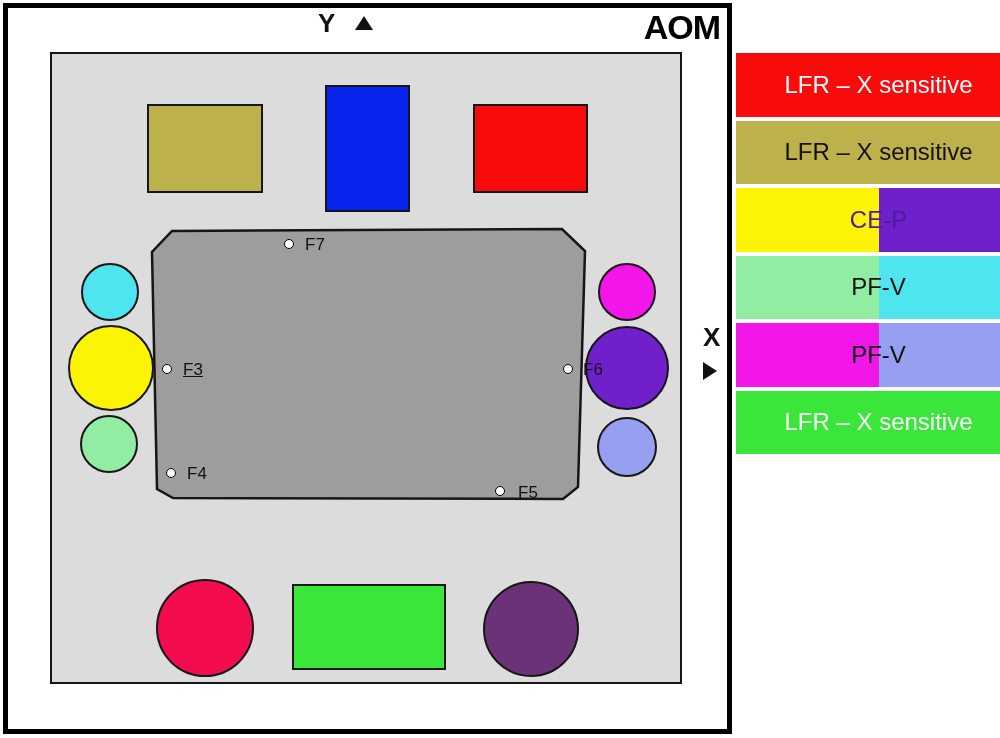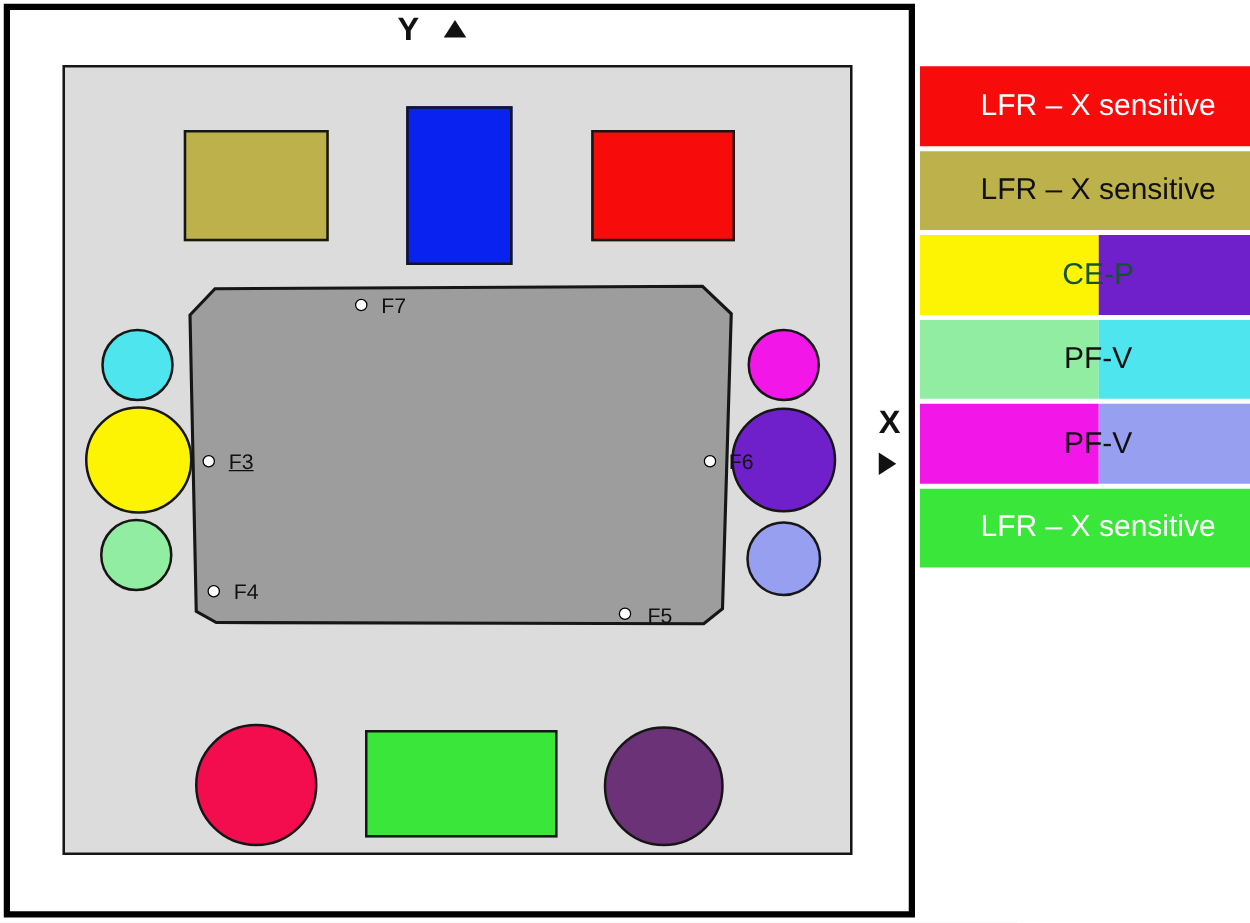--- a/index.html
+++ b/index.html
@@ -66,20 +66,21 @@
 
 <div class="canvas">
 
   <div class="abs frame"></div>
 
   <div class="abs y-axis">
     <span class="axis-label">Y</span>
     <span class="tri-up"></span>
   </div>
 
+  <div class="abs title">AOM</div>
 
   <div class="abs x-axis">
     <span class="axis-label">X</span>
     <span class="tri-right"></span>
   </div>
 
   <div class="abs board" style="background: rgb(220, 220, 220);"></div>
 
   <svg class="abs plate-svg" viewBox="0 0 448 288" xmlns="http://www.w3.org/2000/svg">
     <polygon points="27,11 417,9 440,31 433,267 418,279 28,278 12,269 7,32" fill="#9D9D9D" stroke="#161616" stroke-width="2.5"></polygon>
@@ -117,21 +118,21 @@
       <span class="full" style="background: rgb(248, 11, 11);"></span>
       <span class="legend-label" style="color: rgb(255, 255, 255);">LFR – X sensitive</span>
     </div>
     <div class="legend-row">
       <span class="full" style="background: rgb(189, 177, 75);"></span>
       <span class="legend-label" style="color: rgb(17, 17, 17);">LFR – X sensitive</span>
     </div>
     <div class="legend-row">
       <span class="half l" style="background: rgb(252, 244, 3);"></span>
       <span class="half r" style="background: rgb(112, 32, 203);"></span>
-      <span class="legend-label" style="color: #14532d;">CE-P</span>
+      <span class="legend-label" style="color: #4c1d95;">CE-P</span>
     </div>
     <div class="legend-row">
       <span class="half l" style="background: rgb(144, 237, 162);"></span>
       <span class="half r" style="background: rgb(78, 229, 239);"></span>
       <span class="legend-label" style="color: rgb(17, 17, 17);">PF-V</span>
     </div>
     <div class="legend-row">
       <span class="half l" style="background: rgb(243, 22, 233);"></span>
       <span class="half r" style="background: rgb(151, 160, 240);"></span>
       <span class="legend-label" style="color: rgb(17, 17, 17);">PF-V</span>

